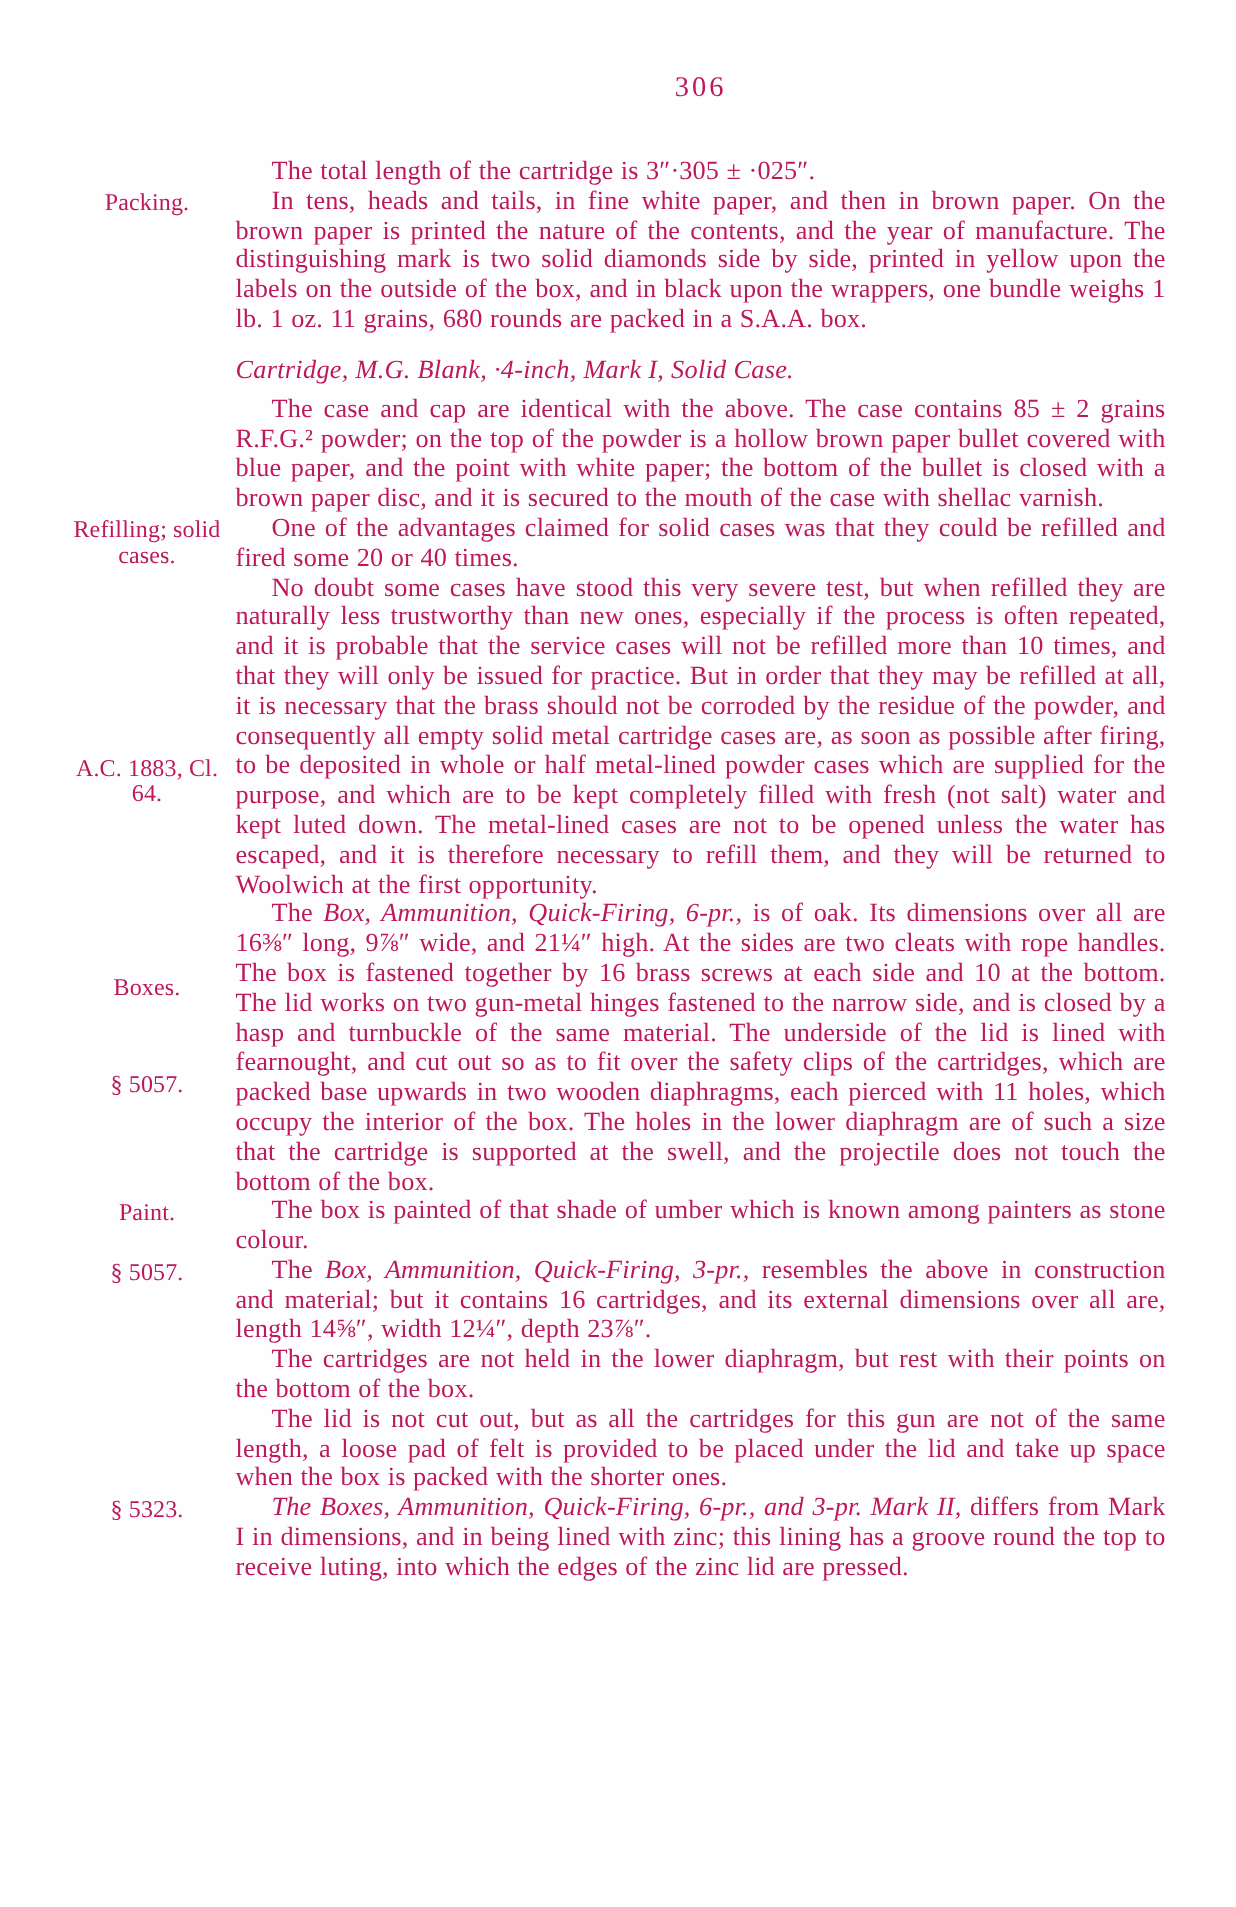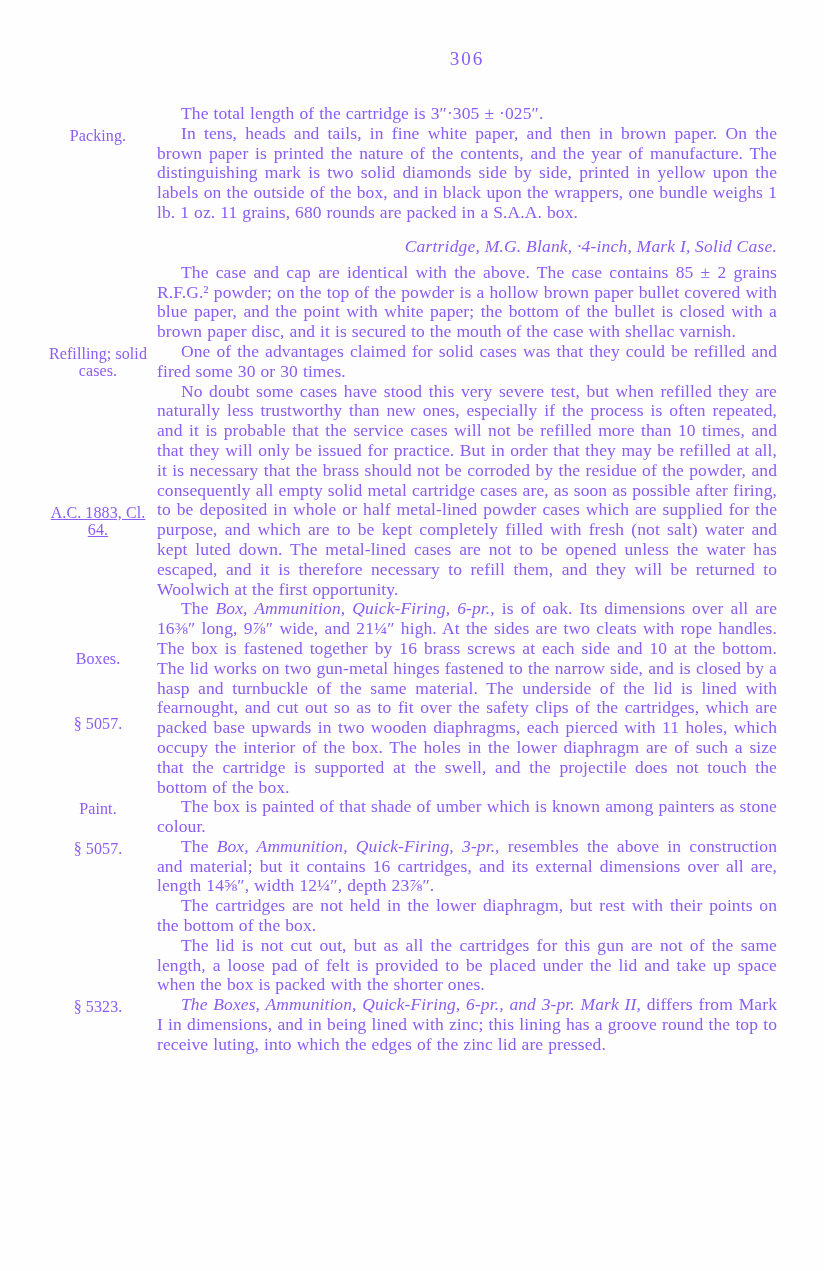--- a/index.html
+++ b/index.html
@@ -6,21 +6,21 @@
     margin: 0;
     padding: 0;
     background: #ffffff;
   }
   .page {
     position: relative;
     width: 824px;
     height: 1271px;
     background: #fefefe;
     font-family: "Liberation Serif", "DejaVu Serif", serif;
-    color: #8b5cf6;
+    color: #be185d;
     overflow: hidden;
   }
   .page-number {
     position: absolute;
     top: 48px;
     left: 157px;
     width: 620px;
     text-align: center;
     font-size: 19px;
     letter-spacing: 2px;
@@ -40,38 +40,37 @@
     text-indent: 24px;
     letter-spacing: 0.1px;
     word-spacing: 0.5px;
   }
   .heading {
     margin: 13px 0 7px 0;
     font-size: 17.5px;
     line-height: 20px;
     font-weight: normal;
     font-style: italic;
-    text-align: right;
+    text-align: left;
     letter-spacing: 0.2px;
   }
   .mnote {
     position: absolute;
     left: -114px;
     top: 3px;
     width: 110px;
     font-size: 16px;
     line-height: 17px;
     text-indent: 0;
     text-align: center;
     letter-spacing: 0.1px;
     word-spacing: 0;
   }
   .mnote-ac {
     top: 122px;
-    text-decoration: underline;
   }
   .mnote .mline {
     display: block;
     margin-top: 48px;
   }
   .it {
     font-style: italic;
     font-family: Liberation Serif, serif;
   }
 </style>
@@ -85,21 +84,21 @@
   <div class="text-col">
 
     <p class="para"><span>The total length of the cartridge is 3″·305 ± ·025″.</span></p>
 
     <p class="para"><span class="mnote">Packing.</span><span>In tens, heads and tails, in fine white paper, and then in brown paper. On the brown paper is printed the nature of the contents, and the year of manufacture. The distinguishing mark is two solid diamonds side by side, printed in yellow upon the labels on the outside of the box, and in black upon the wrappers, one bundle weighs 1 lb. 1 oz. 11 grains, 680 rounds are packed in a S.A.A. box.</span></p>
 
     <h3 class="heading">Cartridge, M.G. Blank, ·4-inch, Mark I, Solid Case.</h3>
 
     <p class="para"><span>The case and cap are identical with the above. The case contains 85 ± 2 grains R.F.G.² powder; on the top of the powder is a hollow brown paper bullet covered with blue paper, and the point with white paper; the bottom of the bullet is closed with a brown paper disc, and it is secured to the mouth of the case with shellac varnish.</span></p>
 
-    <p class="para"><span class="mnote">Refilling; solid cases.</span><span>One of the advantages claimed for solid cases was that they could be refilled and fired some 30 or 30 times.</span></p>
+    <p class="para"><span class="mnote">Refilling; solid cases.</span><span>One of the advantages claimed for solid cases was that they could be refilled and fired some 20 or 40 times.</span></p>
 
     <p class="para"><span class="mnote mnote-ac">A.C. 1883, Cl. 64.</span><span>No doubt some cases have stood this very severe test, but when refilled they are naturally less trustworthy than new ones, especially if the process is often repeated, and it is probable that the service cases will not be refilled more than 10 times, and that they will only be issued for practice. But in order that they may be refilled at all, it is necessary that the brass should not be corroded by the residue of the powder, and consequently all empty solid metal cartridge cases are, as soon as possible after firing, to be deposited in whole or half metal-lined powder cases which are supplied for the purpose, and which are to be kept completely filled with fresh (not salt) water and kept luted down. The metal-lined cases are not to be opened unless the water has escaped, and it is therefore necessary to refill them, and they will be returned to Woolwich at the first opportunity.</span></p>
 
     <p class="para"><span class="mnote">
           <span class="mline">Boxes.</span>
           <span class="mline">§ 5057.</span>
         </span><span>The </span><span class="it">Box, Ammunition, Quick-Firing, 6-pr.,</span><span> is of oak. Its dimensions over all are 16⅜″ long, 9⅞″ wide, and 21¼″ high. At the sides are two cleats with rope handles. The box is fastened together by 16 brass screws at each side and 10 at the bottom. The lid works on two gun-metal hinges fastened to the narrow side, and is closed by a hasp and turnbuckle of the same material. The underside of the lid is lined with fearnought, and cut out so as to fit over the safety clips of the cartridges, which are packed base upwards in two wooden diaphragms, each pierced with 11 holes, which occupy the interior of the box. The holes in the lower diaphragm are of such a size that the cartridge is supported at the swell, and the projectile does not touch the bottom of the box.</span></p>
 
     <p class="para"><span class="mnote">Paint.</span><span>The box is painted of that shade of umber which is known among painters as stone colour.</span></p>
 

